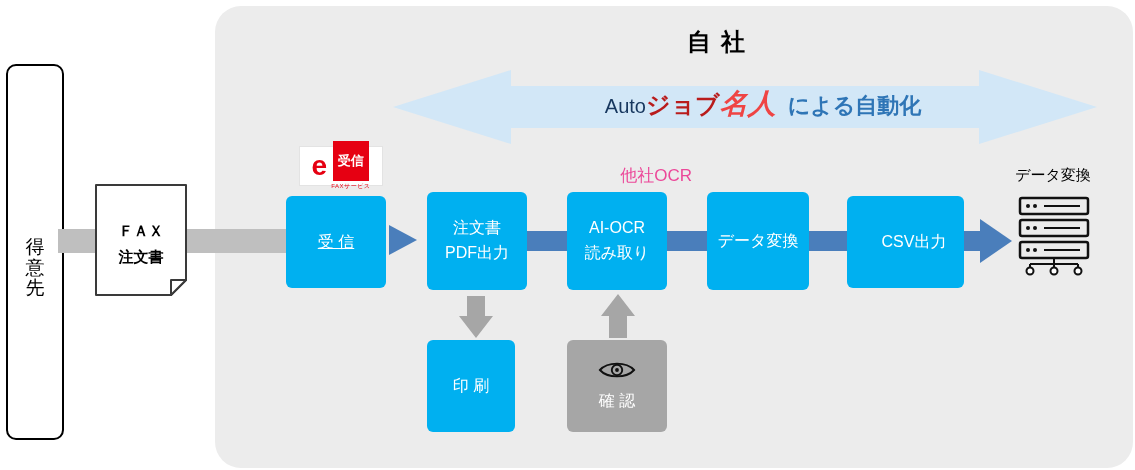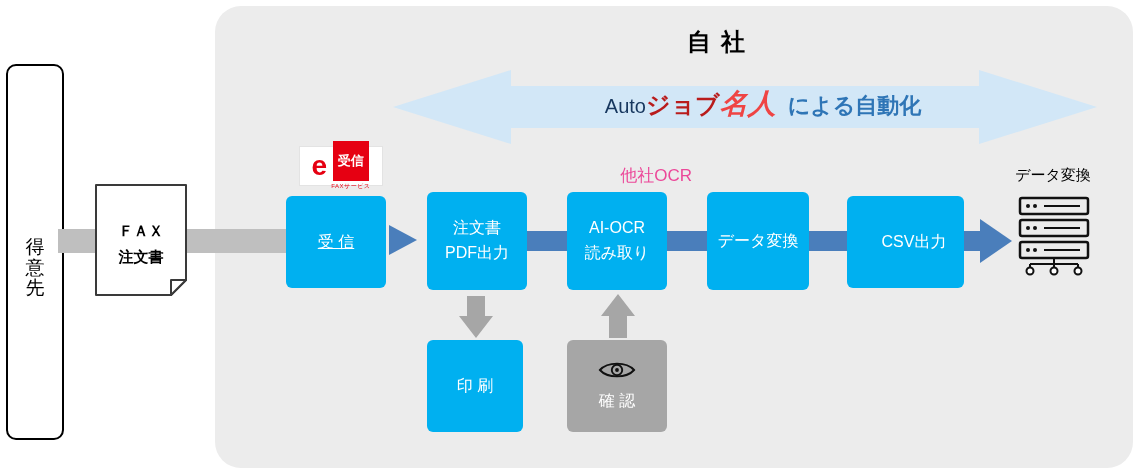--- a/index.html
+++ b/index.html
@@ -65,21 +65,21 @@
     align-items:center; justify-content:center; color:#fff; font-size:16px;
     line-height:1.55; z-index:3; text-align:center;
   }
   .cyan  { background:#00b0f0; }
   .grayb { background:#a6a6a6; }
   .step-receive { left:286px; top:196px; width:100px; height:92px;text-decoration:underline; }
   .step-pdf     { left:427px; top:192px; width:100px; height:98px; }
   .step-aiocr   { left:567px; top:192px; width:100px; height:98px; }
   .step-convert { left:707px; top:192px; width:102px; height:98px; }
   .step-csv     { left:847px; top:196px; width:100px; height:92px;padding-left:17px; }
-  .step-print   { left:427px; top:340px; width:96px; height:92px;text-align:center; }
+  .step-print   { left:427px; top:340px; width:88px; height:92px;text-align:center; }
   .step-confirm { left:567px; top:340px; width:100px; height:92px; gap:8px; }
   
   .flow-band { position:absolute; left:460px; top:231px; width:522px; height:20px; background:#4a7ebb; z-index:1; }
   .flow-head {
     position:absolute; left:980px; top:219px; width:0; height:0; z-index:1;
     border-top:22px solid transparent; border-bottom:22px solid transparent;
     border-left:32px solid #4a7ebb;
   }
   .mini-arrow {
     position:absolute; left:389px; top:225px; width:0; height:0; z-index:2;

